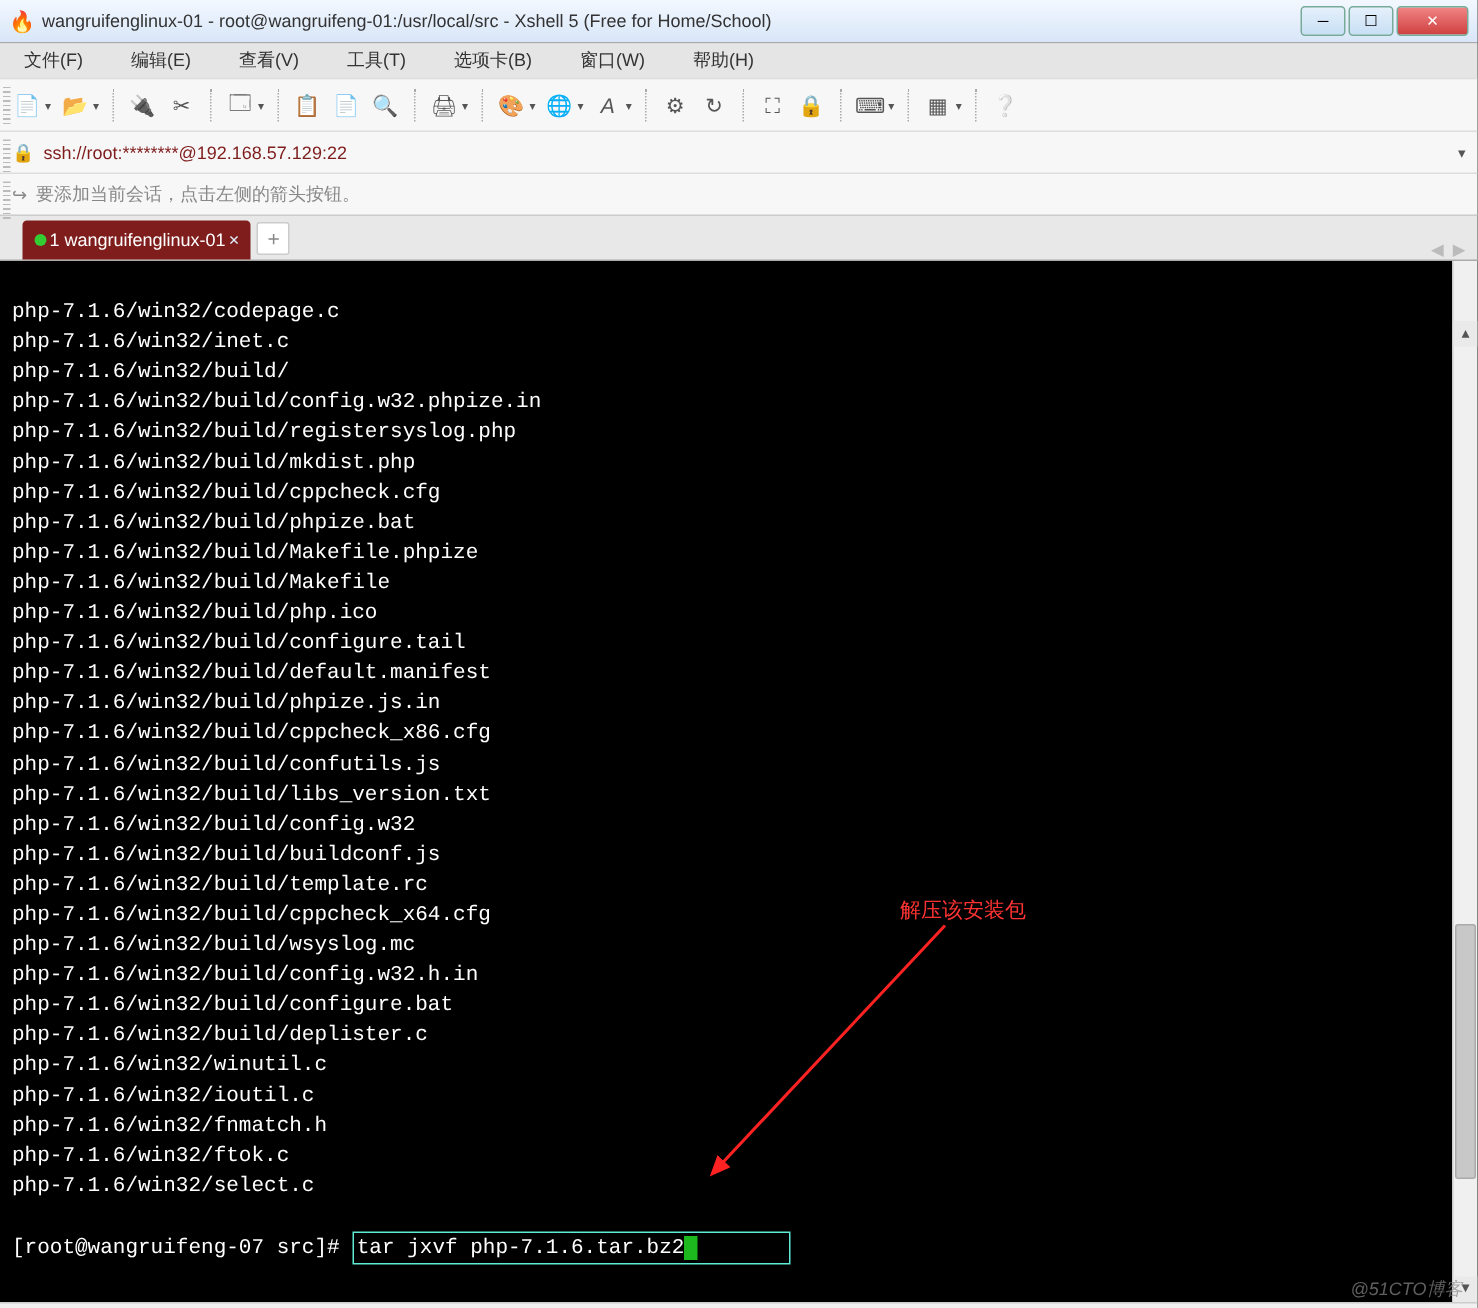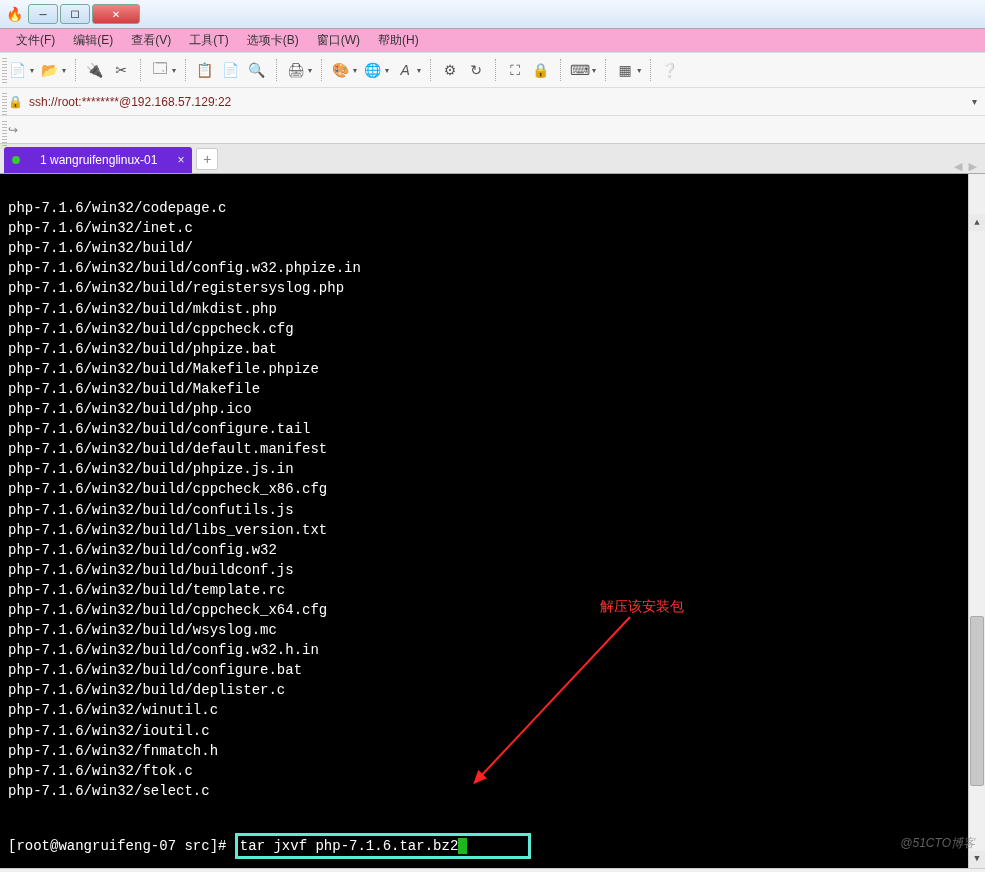--- a/index.html
+++ b/index.html
@@ -5,58 +5,59 @@
 * { box-sizing: border-box; margin: 0; padding: 0; }
 body { font-family: "Microsoft YaHei", Tahoma, sans-serif; font-size: 12px; background: #fff; width: 985px; height: 872px; overflow: hidden; position: relative; }
 .title-bar { height: 29px; background: linear-gradient(#f3f8ff, #d8e6f8); border-bottom: 1px solid #aaa; display: flex; align-items: center; padding: 0 6px; }
 .app-icon { width: 16px; height: 16px; margin-right: 6px; font-size: 14px; color: #c33; }
 .title-text { flex: 1; color: #333; font-size: 12px; }
 .win-btns { display: flex; gap: 2px; }
 .win-btn { width: 30px; height: 20px; border: 1px solid #7a9; border-radius: 3px; display: flex; align-items: center; justify-content: center; font-size: 10px; cursor: pointer; }
 .win-min { background: linear-gradient(#e5f0fb, #c8dff5); }
 .win-max { background: linear-gradient(#e5f0fb, #c8dff5); }
 .win-close { background: linear-gradient(#f08484, #d04040); color: #fff; width: 48px; }
-.menu-bar { height: 24px; background: #f9a8d4; border-bottom: 1px solid #ddd; display: flex; align-items: center; padding: 0 8px; gap: 2px; }
+.menu-bar { height: 24px; background: #e5e5e5; border-bottom: 1px solid #ddd; display: flex; align-items: center; padding: 0 8px; gap: 16px; }
 .menu-item { padding: 3px 8px; color: #333; cursor: pointer; }
 .toolbar { height: 35px; background: #f7f7f7; border-bottom: 1px solid #ddd; display: flex; align-items: center; padding: 0 8px; gap: 6px; position: relative; }
 .tb-btn { width: 20px; height: 20px; display: flex; align-items: center; justify-content: center; color: #555; cursor: pointer; font-size: 14px; }
 .tb-btn.hl { color: #2a8; }
 .tb-sep { width: 0; height: 22px; border-left: 1px dotted #aaa; margin: 0 3px; }
 .tb-dd { font-size: 8px; color: #555; margin-left: -4px; }
 .grip { position: absolute; left: 2px; top: 5px; width: 5px; height: 25px; background: repeating-linear-gradient(#bbb, #bbb 1px, transparent 1px, transparent 3px); }
 .addr-bar { height: 28px; background: #f7f7f7; border-bottom: 1px solid #ddd; display: flex; align-items: center; padding: 0 8px; gap: 6px; position: relative; }
 .addr-text { color: #7f1d1d; font-size: 12px; }
 .addr-dd { margin-left: auto; color: #555; font-size: 10px; }
 .hint-bar { height: 28px; background: #f7f7f7; border-bottom: 1px solid #ccc; display: flex; align-items: center; padding: 0 8px; gap: 6px; color: #888; position: relative; }
 .tab-strip { height: 30px; background: #e8e8e8; display: flex; align-items: flex-end; padding-left: 4px; border-bottom: 1px solid #aaa; }
-.tab { height: 26px; background: #6d28d9; color: #fff; padding: 0 8px; display: flex; align-items: center; gap: 20px; border-radius: 3px 3px 0 0; font-size: 12px; cursor: pointer; }
+.tab { height: 26px; background: #7f1d1d; color: #fff; padding: 0 8px; display: flex; align-items: center; gap: 2px; border-radius: 3px 3px 0 0; font-size: 12px; cursor: pointer; margin-left: 11px; }
 .tab-dot { width: 8px; height: 8px; border-radius: 50%; background: #3c3; }
 .tab-close { font-size: 12px; color: #dfefff; cursor: pointer; }
 .tab-add { width: 22px; height: 22px; margin-left: 4px; background: #fff; border: 1px solid #ccc; display: flex; align-items: center; justify-content: center; color: #888; font-size: 14px; cursor: pointer; border-radius: 2px; margin-bottom: 3px; }
 .tab-arrows { margin-left: auto; margin-right: 8px; color: #bbb; font-size: 11px; display: flex; gap: 6px; }
 .terminal { background: #000; height: 694px; padding: 4px 8px; font-family: "Consolas", "Courier New", monospace; font-size: 14px; line-height: 20.1px; color: #fff; position: relative; white-space: pre; }
 .term-scroll { position: absolute; right: 0; top: 0; width: 17px; height: 100%; background: #f0f0f0; border-left: 1px solid #ccc; }
 .scroll-arrow { height: 17px; display: flex; align-items: center; justify-content: center; font-size: 9px; color: #555; background: #eaeaea; cursor: pointer; }
 .scroll-thumb { position: absolute; left: 1px; right: 1px; top: 442px; height: 170px; background: #c8c8c8; border: 1px solid #aaa; border-radius: 2px; cursor: pointer; }
-.prompt-box { display: inline-block; border: 3px solid #5eead4; padding: 0 2px; margin-top: 12px; }
+.prompt-box { display: inline-block; border: 1px solid #5eead4; padding: 0 2px; }
 .cursor { display: inline-block; width: 9px; height: 16px; background: #1db81d; vertical-align: text-bottom; }
 .annotation { position: absolute; color: #f33; font-family: Liberation Sans, sans-serif; font-size: 14px; }
 .arrow-svg { position: absolute; }
 .send-bar { height: 24px; background: #f0f0f0; border-top: 1px solid #ccc; border-bottom: 1px solid #ccc; display: flex; align-items: center; padding: 0 8px; color: #888; font-size: 12px; gap: 6px; }
 .status-bar { height: 22px; background: #f5f5f5; display: flex; align-items: center; padding: 0 8px; font-size: 11px; color: #555; gap: 14px; }
 .status-bar .right { margin-left: auto; display: flex; gap: 14px; align-items: center; }
-.watermark { position: absolute; right: 10px; bottom: 20px; color: #888; font-size: 12px; opacity: 0.7; font-style: italic; margin-top: 16px; }
+.watermark { position: absolute; right: 10px; bottom: 4px; color: #888; font-size: 12px; opacity: 0.7; font-style: italic; margin-top: 16px; }
 .send-hamburger { margin-left: auto; display: flex; flex-direction: column; gap: 3px; cursor: pointer; }
 .send-hamburger span { width: 14px; height: 2px; background: #888; }
 </style>
 </head>
 <body>
 
 <div class="title-bar">
   <span class="app-icon">🔥</span>
+  <span class="title-text">wangruifenglinux-01 - root@wangruifeng-01:/usr/local/src - Xshell 5 (Free for Home/School)</span>
   <div class="win-btns">
     <div class="win-btn win-min">─</div>
     <div class="win-btn win-max">☐</div>
     <div class="win-btn win-close">✕</div>
   </div>
 </div>
 
 <div class="menu-bar">
   <span class="menu-item">文件(F)</span>
   <span class="menu-item">编辑(E)</span>
@@ -114,20 +115,21 @@
 <div class="addr-bar">
   <div class="grip"></div>
   <span style="color:#aaa;">🔒</span>
   <span class="addr-text">ssh://root:********@192.168.57.129:22</span>
   <span class="addr-dd">▾</span>
 </div>
 
 <div class="hint-bar">
   <div class="grip"></div>
   <span>↪</span>
+  <span>要添加当前会话，点击左侧的箭头按钮。</span>
 </div>
 
 <div class="tab-strip">
   <div class="tab">
     <span class="tab-dot"></span>
     <span>1 wangruifenglinux-01</span>
     <span class="tab-close">×</span>
   </div>
   <div class="tab-add">+</div>
   <div class="tab-arrows">

